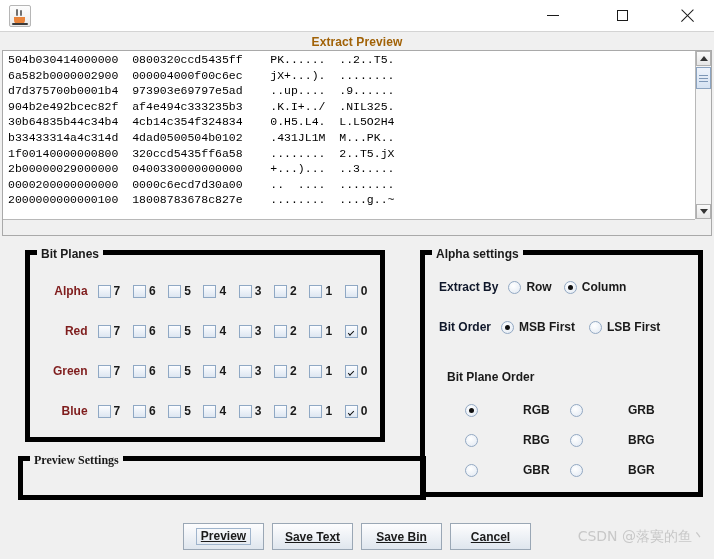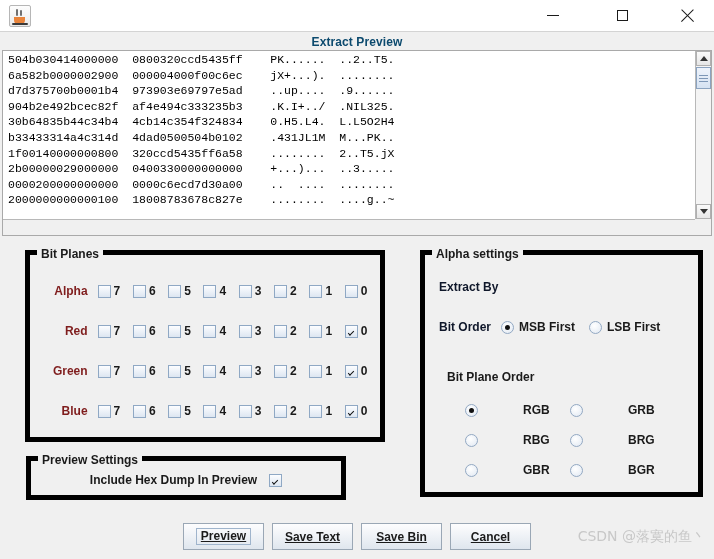--- a/index.html
+++ b/index.html
@@ -102,21 +102,21 @@
   .preview-header {
     position: absolute;
     left: 0; top: 32px;
     width: 714px; height: 20px;
     background: #f0f0f0;
     display: flex;
     align-items: center;
     justify-content: center;
     font-size: 12px;
     font-weight: bold;
-    color: #0c4a6e;
+    color: #a16207;
     letter-spacing: 0.1px;
   }
 
   
   .hexwrap {
     position: absolute;
     left: 2px; top: 50px;
     width: 710px; height: 186px;
     background: #ffffff;
     border: 1px solid #a9a9a9;
@@ -224,21 +224,21 @@
     top: -8px; left: 7px;
     padding: 0 4px;
     background: #f0f0f0;
     font-size: 12px;
     font-weight: bold;
     color: #1a1a1a;
   }
 
   #grp-bitplanes { left: 25px; top: 250px; width: 360px; height: 192px; }
   #grp-order     { left: 420px; top: 250px; width: 283px; height: 247px; }
-  #grp-preview   { left: 26px; top: 456px; width: 320px; height: 44px; }
+  #grp-preview   { left: 18px; top: 456px; width: 408px; height: 44px; font-family: Liberation Serif, serif; }
 
   
   .bp-row {
     position: absolute;
     left: 0;
     width: 100%;
     height: 20px;
     display: flex;
     align-items: center;
   }
@@ -592,20 +592,30 @@
           </div>
         </div>
       </div>
   </div>
 
   <div class="group" id="grp-order">
     <div class="legend">Alpha settings</div>
 
     <div id="row-extract">
       <span class="field-label">Extract By</span>
+      <span id="extract-opts" style="display:flex;align-items:center;margin-left:10px;">
+          <span class="rgroup" style="margin-right: 12px;">
+            <span class="radio"></span>
+            <span class="rlabel">Row</span>
+          </span>
+          <span class="rgroup" style="margin-right: 12px;">
+            <span class="radio sel"></span>
+            <span class="rlabel">Column</span>
+          </span>
+        </span>
     </div>
 
     <div id="row-bitorder">
       <span class="field-label">Bit Order</span>
       <span id="bitorder-opts" style="display:flex;align-items:center;margin-left:10px;">
           <span class="rgroup" style="margin-right: 14px;">
             <span class="radio sel"></span>
             <span class="rlabel">MSB First</span>
           </span>
           <span class="rgroup" style="margin-right: 14px;">
@@ -645,24 +655,20 @@
           <span class="rgroup" style="margin-right: 10px;">
             <span class="radio"></span>
             <span class="rlabel">BGR</span>
           </span>
         </div>
       </div>
   </div>
 
   <div class="group" id="grp-preview">
     <div class="legend">Preview Settings</div>
-    <div id="prevset-row">
-      <span class="lab">Include Hex Dump In Preview</span>
-      <span id="include-hex-checkbox" class="cbox checked"></span>
-    </div>
   </div>
 
   <div class="btnbar" id="btnbar">
       <div class="btn">
         <span class="focusring">Preview</span>
       </div>
       <div class="btn">
         <span>Save Text</span>
       </div>
       <div class="btn">

